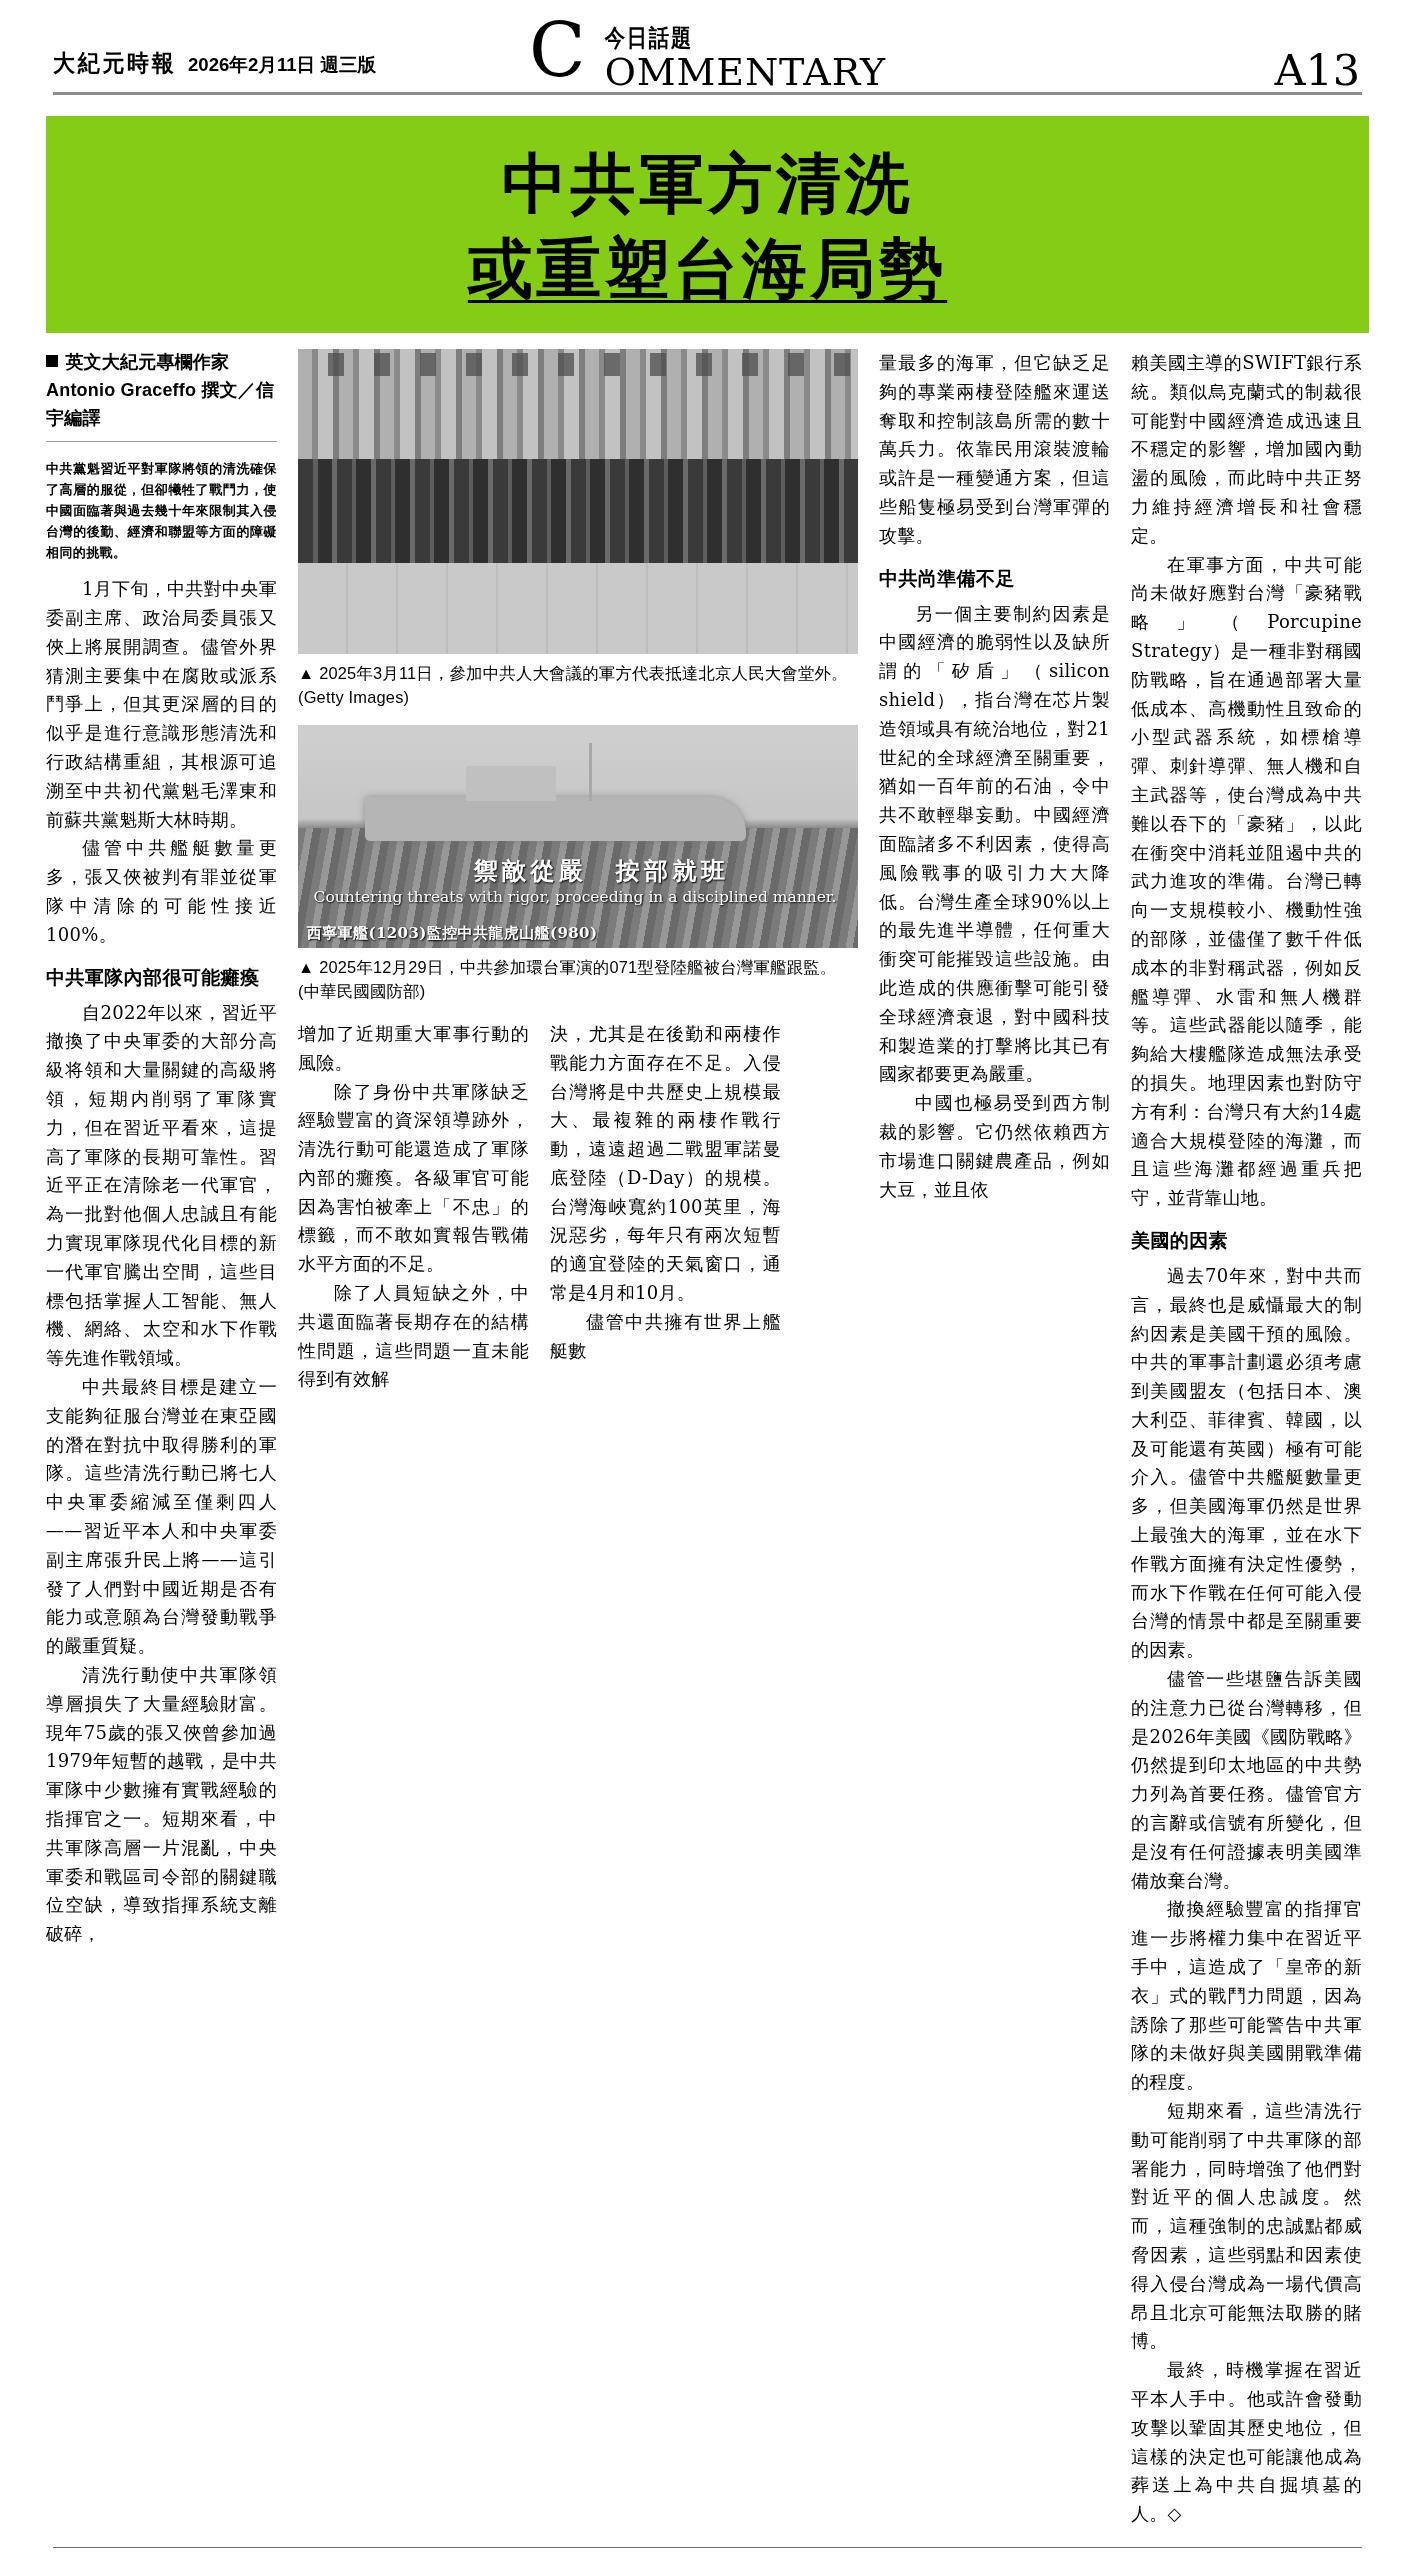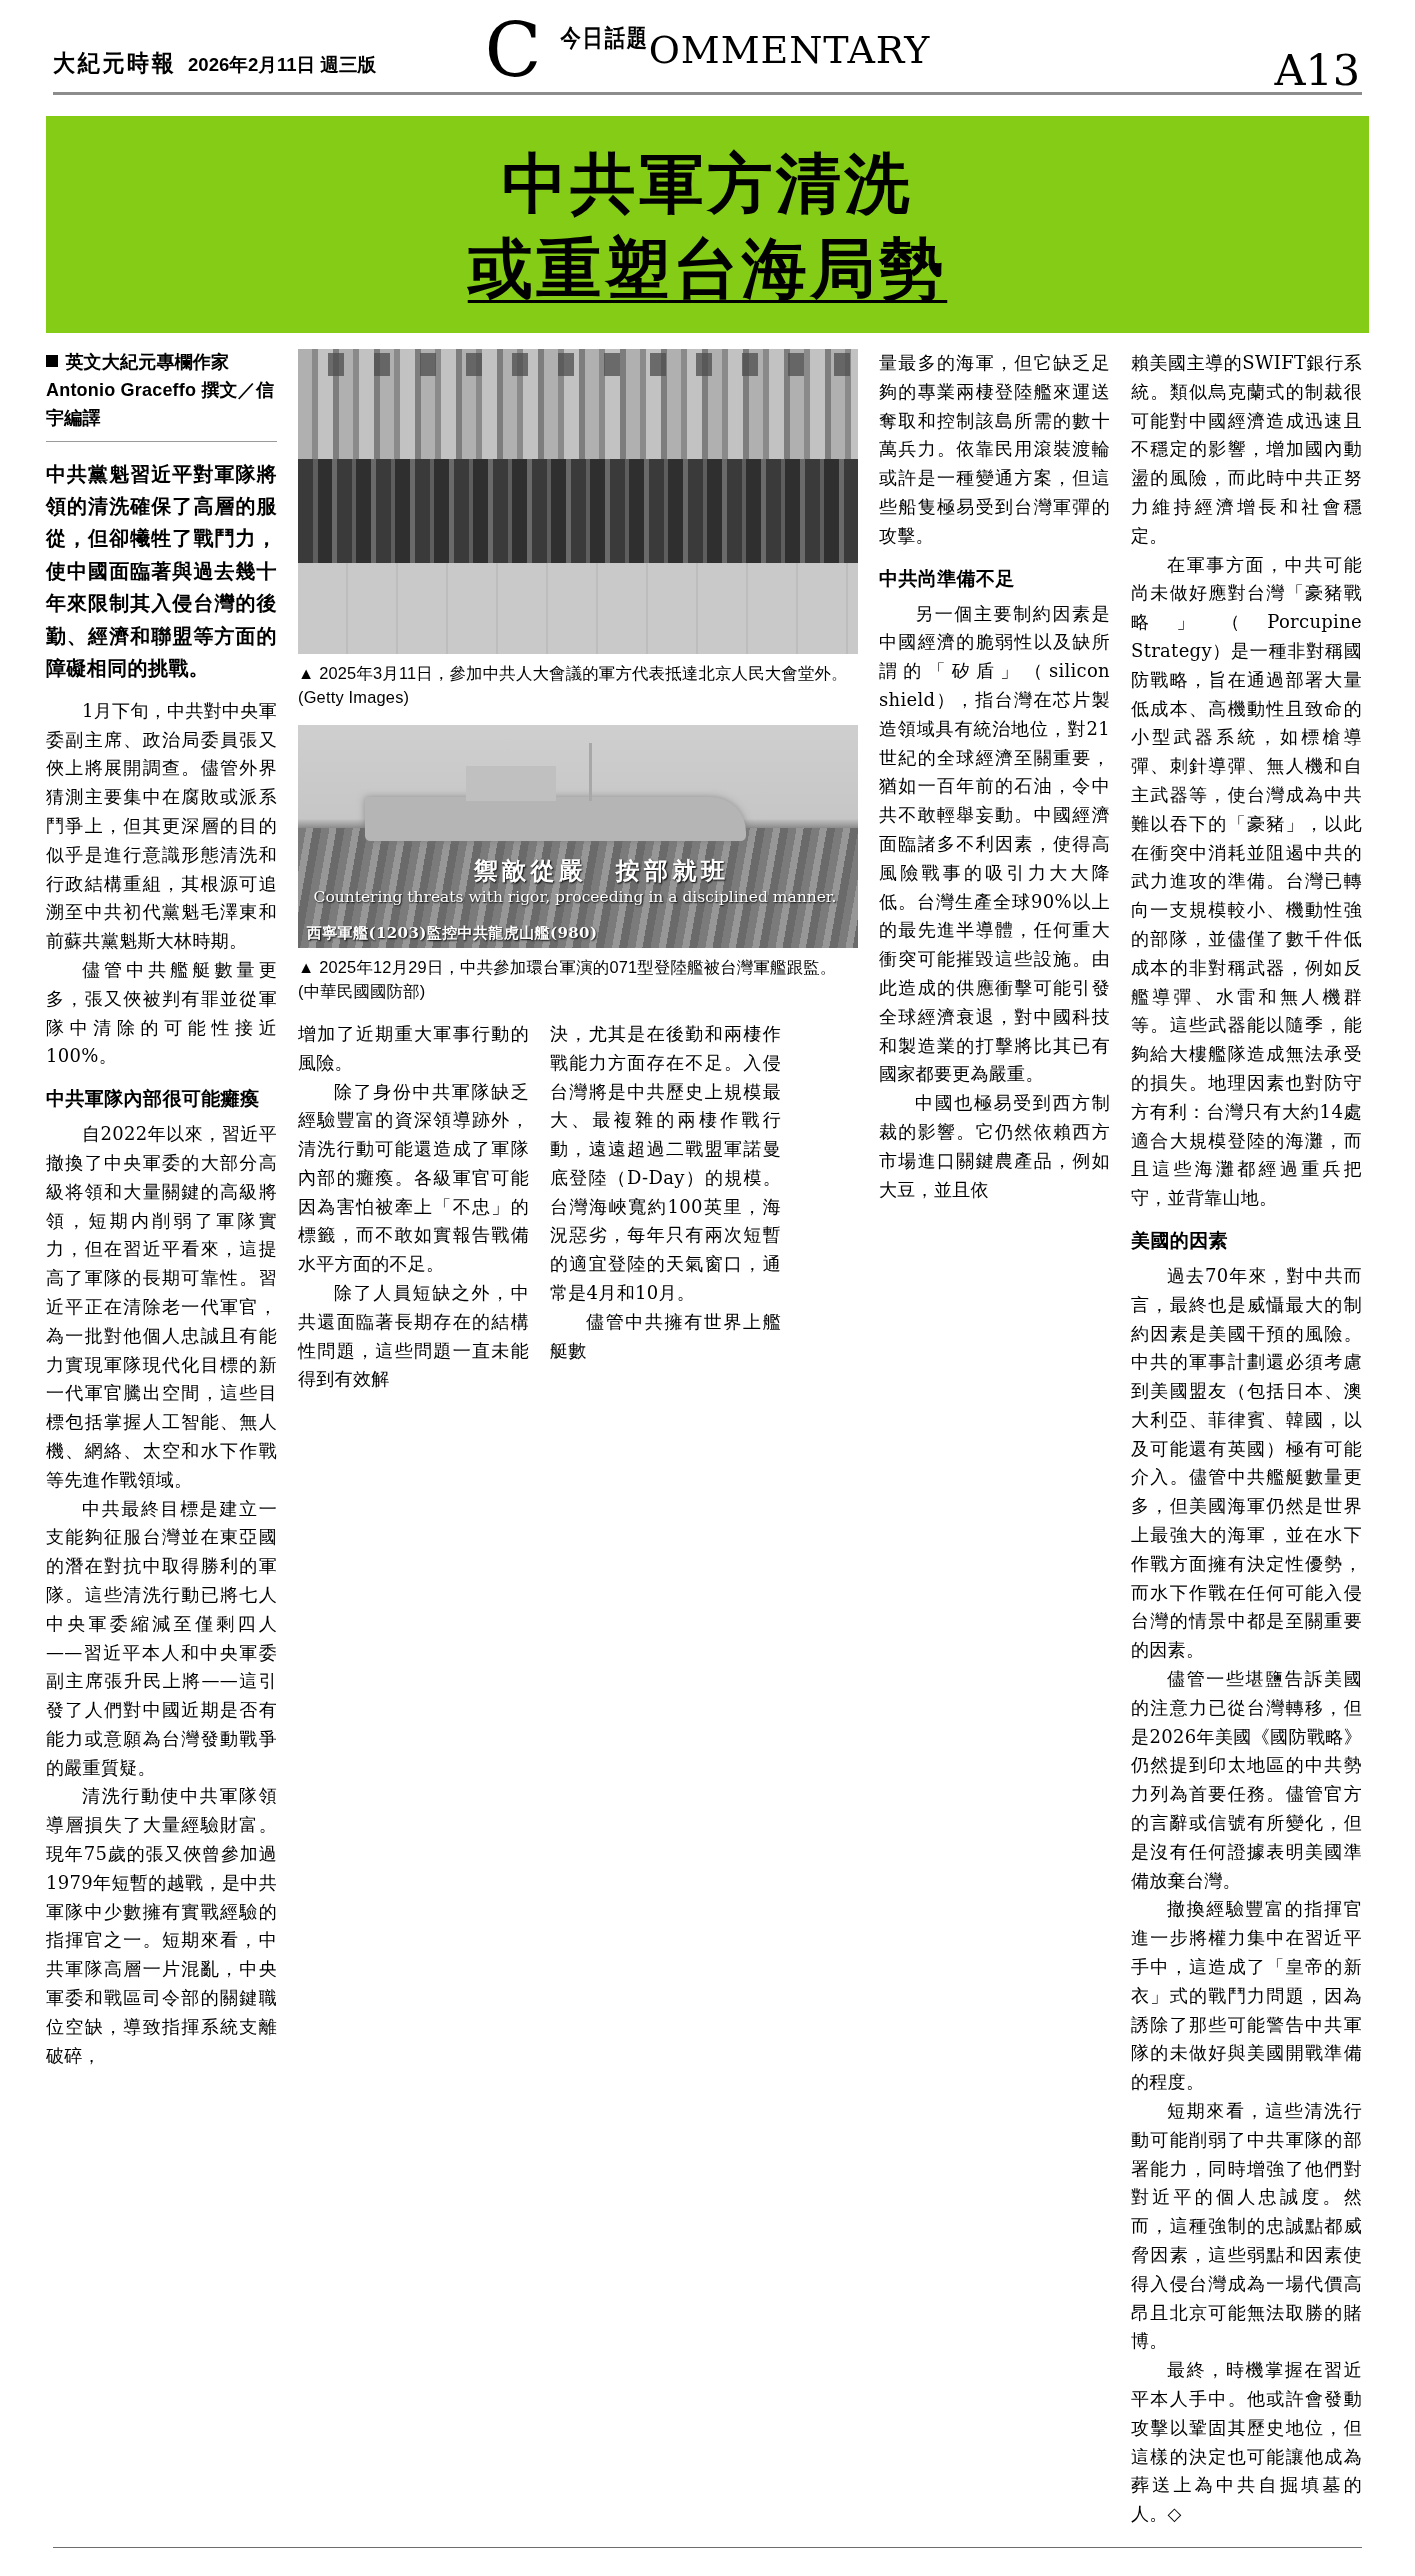--- a/index.html
+++ b/index.html
@@ -15,21 +15,21 @@
 
   
   .masthead { position:relative; height:102px; }
   .mh-left { position:absolute; left:7px; top:49px; display:flex; align-items:baseline; gap:11.5px; }
   .mh-logo { font-family:"DejaVu Serif", serif; font-weight:700; font-size:22px; letter-spacing:2.7px;
              transform:scaleY(1.06); }
   .mh-date { font-size:18.6px; font-weight:600; letter-spacing:0px; }
   .mh-center { position:absolute; left:50%; transform:translateX(-50%); top:19.5px; text-align:left; }
   .mh-c-wrap { display:flex; align-items:flex-start; }
   .mh-bigC { font-family:"DejaVu Serif", serif; font-size:74px; line-height:0.82; font-weight:400; }
-  .mh-c-right { display:flex; flex-direction:row; margin-left:19px; padding-top:5.3px; }
+  .mh-c-right { display:flex; flex-direction:column; margin-left:19px; padding-top:5.3px; }
   .mh-topic { font-size:20.3px; font-weight:700; letter-spacing:1.8px; line-height:1.1; transform:scaleY(1.18); transform-origin:left top; }
   .mh-commentary { font-family:"DejaVu Serif", serif; font-size:38px; line-height:1; letter-spacing:0.9px; margin-top:6.2px; }
   .mh-page { position:absolute; right:8.8px; top:45px; font-family:"DejaVu Serif", serif; font-size:43px; }
   .mh-rule { position:absolute; left:7px; right:7px; top:92px; height:2.7px; background:#8c8c8c; }
 
   
   .art1 { position:relative; }
   .hero { background:#84cc16; padding:25px 0 23px 0; margin-top:14px; }
   .hero h1 { margin:0; text-align:center; font-family:"DejaVu Serif", serif; font-weight:700;
              font-size:65px; line-height:1.30; letter-spacing:3.5px; }
@@ -37,21 +37,21 @@
   .hero h1 .ln.u { text-decoration:underline; text-underline-offset:8.8px; text-decoration-thickness:2.7px; }
 
   .a1-body { display:flex; gap:21px; margin-top:16px; }
   .col { width:231px; }
   .col.wide { width:560px; }
 
   .byline { font-size:18px; line-height:1.55; font-weight:600; letter-spacing:0.2px; }
   .byline .sq { display:inline-block; width:12.4px; height:12.4px; background:#000; margin-right:7px; vertical-align:0.9px; }
   .byline-rule { border-bottom:1.3px solid #9a9a9a; margin:8px 0 16px 0; }
 
-  .lede { font-size:20px; line-height:1.62; font-weight:700; letter-spacing:0.4px; text-align:justify; }
+  .lede { font-size:13px; line-height:1.62; font-weight:700; letter-spacing:0.4px; text-align:justify; }
 
   p.bt { font-family:"DejaVu Serif", serif; font-size:18px; line-height:1.60; text-align:justify;
          margin:0; text-indent:2em; letter-spacing:0.3px; }
   p.bt.noind { text-indent:0; }
   h3.sub { font-size:19px; font-weight:700; margin:15px 0 8px 0; letter-spacing:0.4px;
            font-family:"Liberation Sans", sans-serif; }
   .gap { height:12.4px; }
 
   
   .photo { width:100%; background:#b9b9b9; position:relative; overflow:hidden; }

